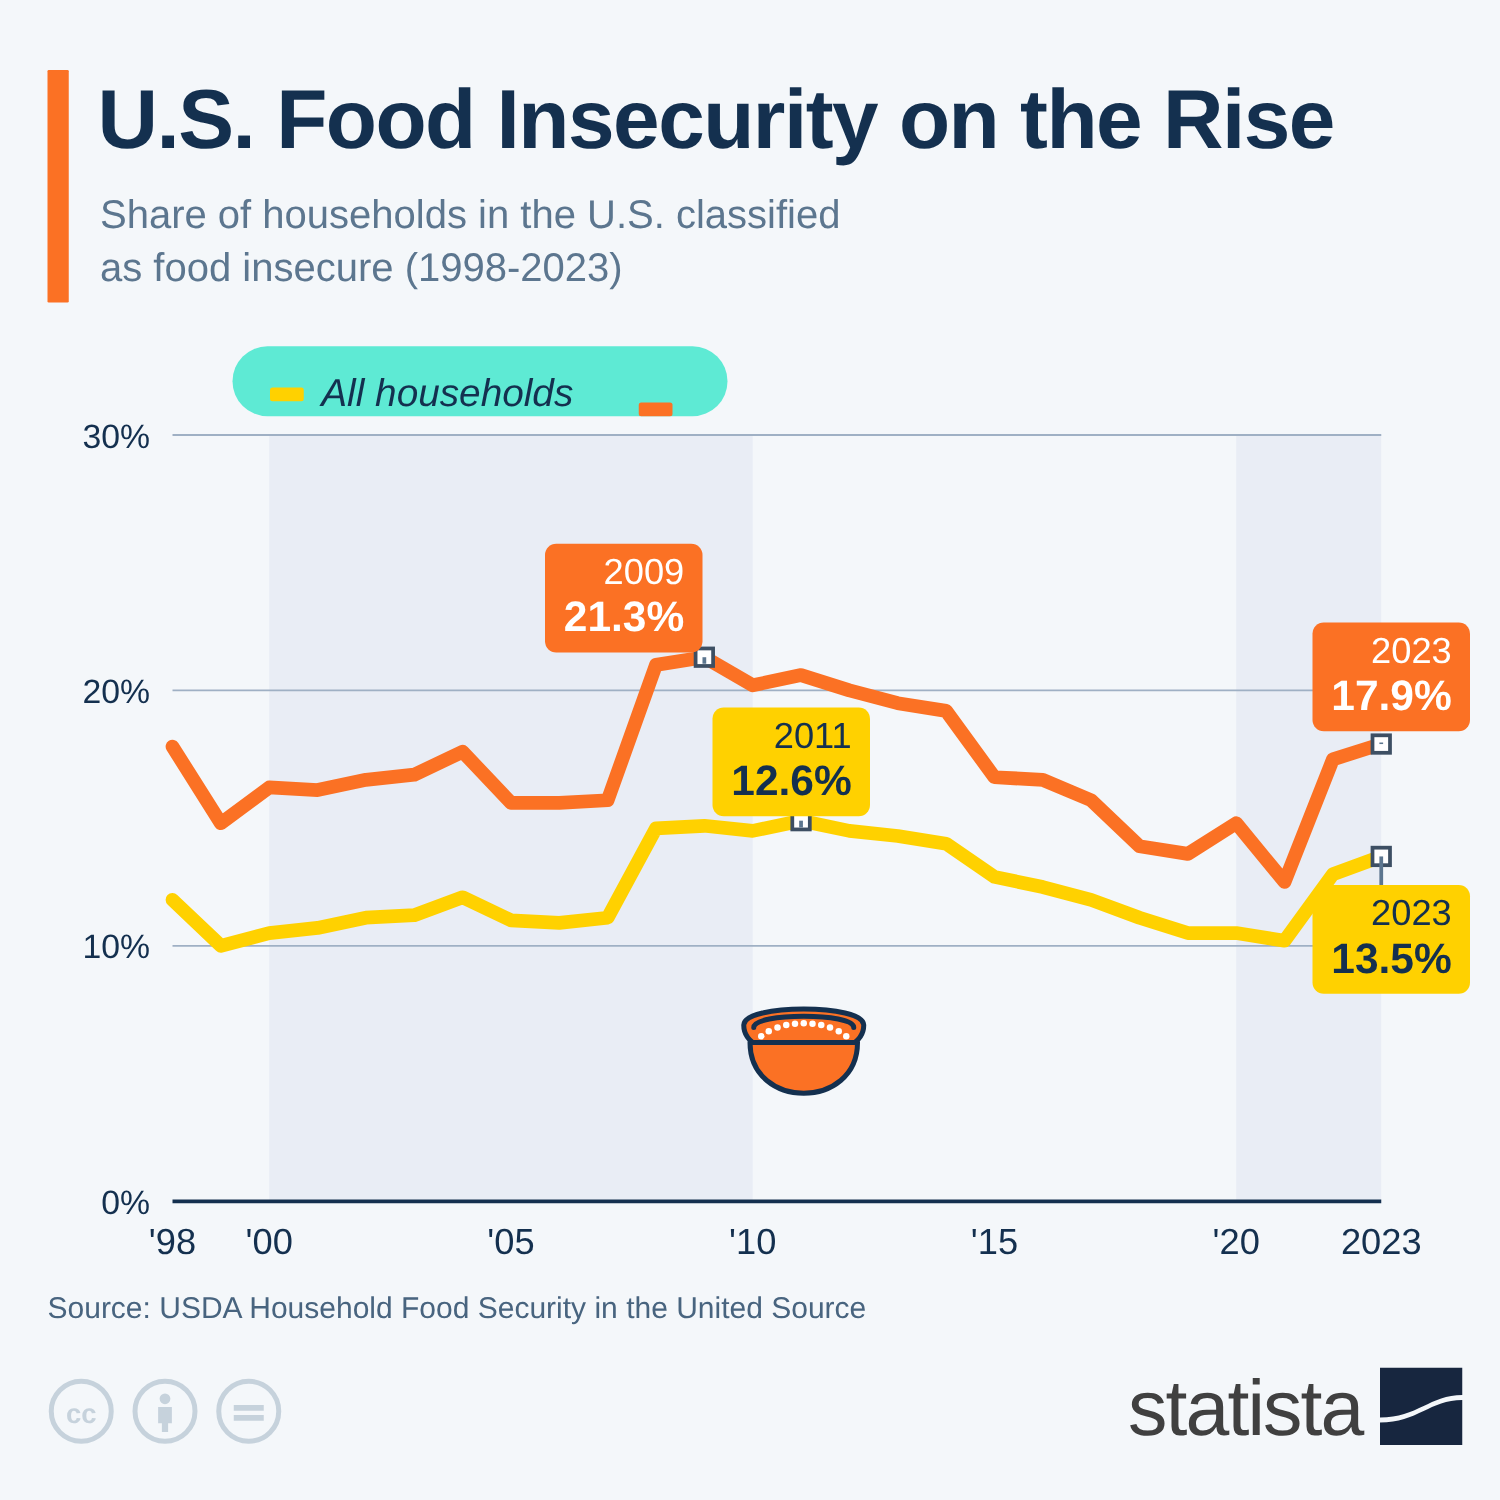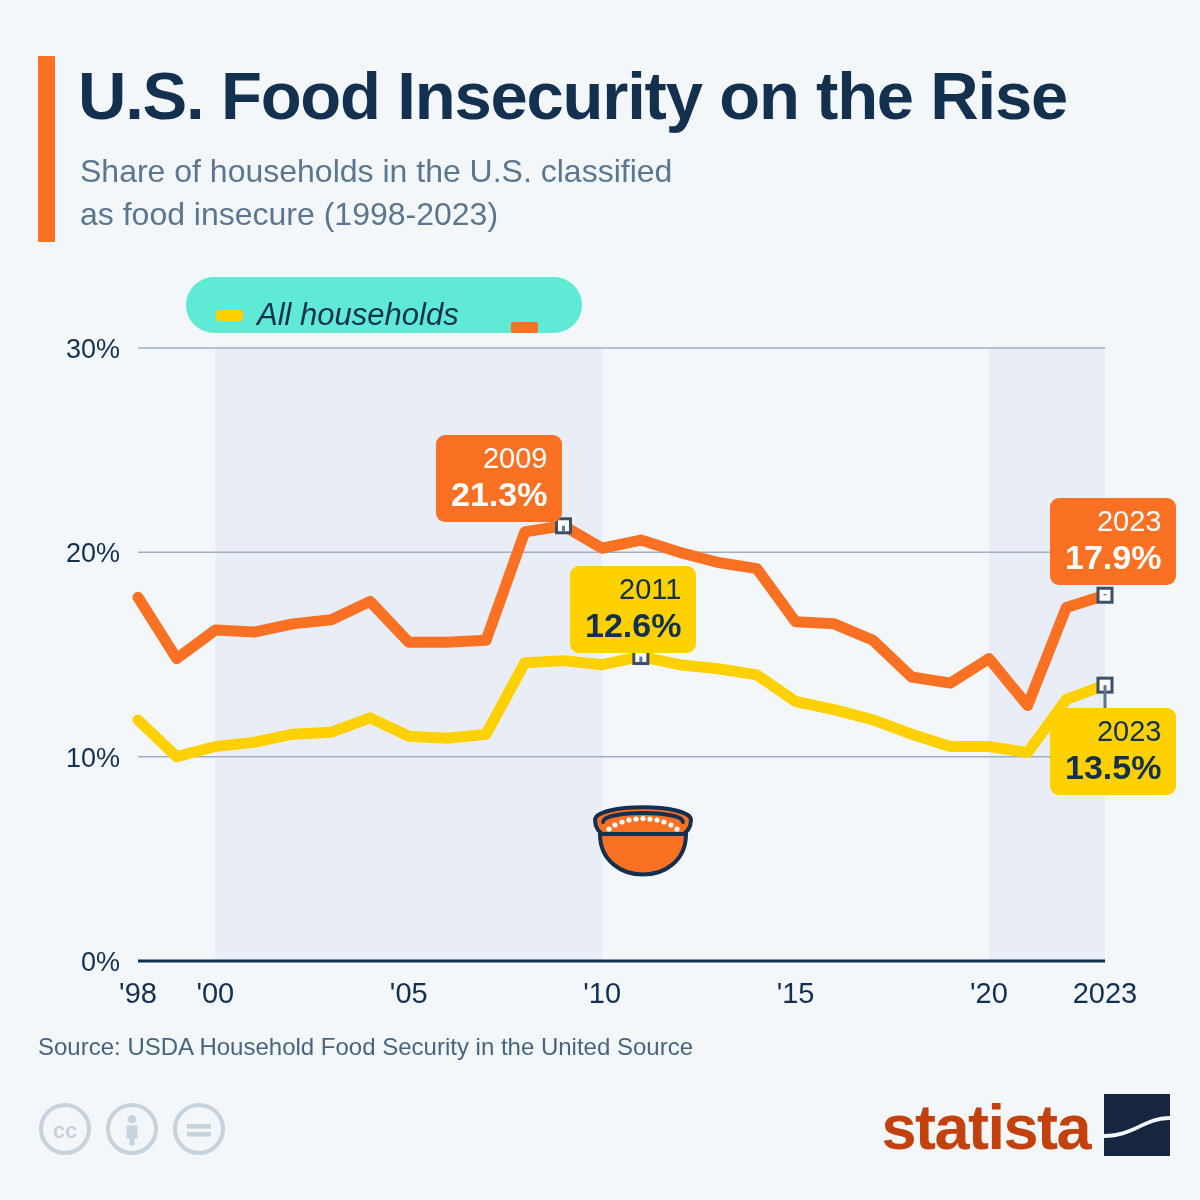--- a/index.html
+++ b/index.html
@@ -50,21 +50,21 @@
   .callout.yellow{background:#ffd100;}
   .callout.yellow .cy,.callout.yellow .cv{color:#14304f;}
   
   #source{
     position:absolute;left:38px;top:1033px;
     font-size:24px;color:#48647f;
   }
   #cc-icons{position:absolute;left:38px;top:1102px;display:flex;}
   #cc-icons .cc{margin-right:13px;}
   #logo{position:absolute;right:30px;top:1094px;display:flex;align-items:center;}
-  #logo-text{font-size:63px;font-weight:bold;letter-spacing:-1.5px;color:#c2410c;line-height:63px;}
+  #logo-text{font-size:63px;font-weight:normal;letter-spacing:-1.5px;color:#404040;line-height:63px;}
   #logo-mark{margin-left:14px;}
 </style>
 </head>
 <body>
 
 <div id="header">
   <div id="accent-bar"></div>
   <h1 id="title">U.S. Food Insecurity on the Rise</h1>
   <div id="subtitle">
     <span>Share of households in the U.S. classified</span><br>

